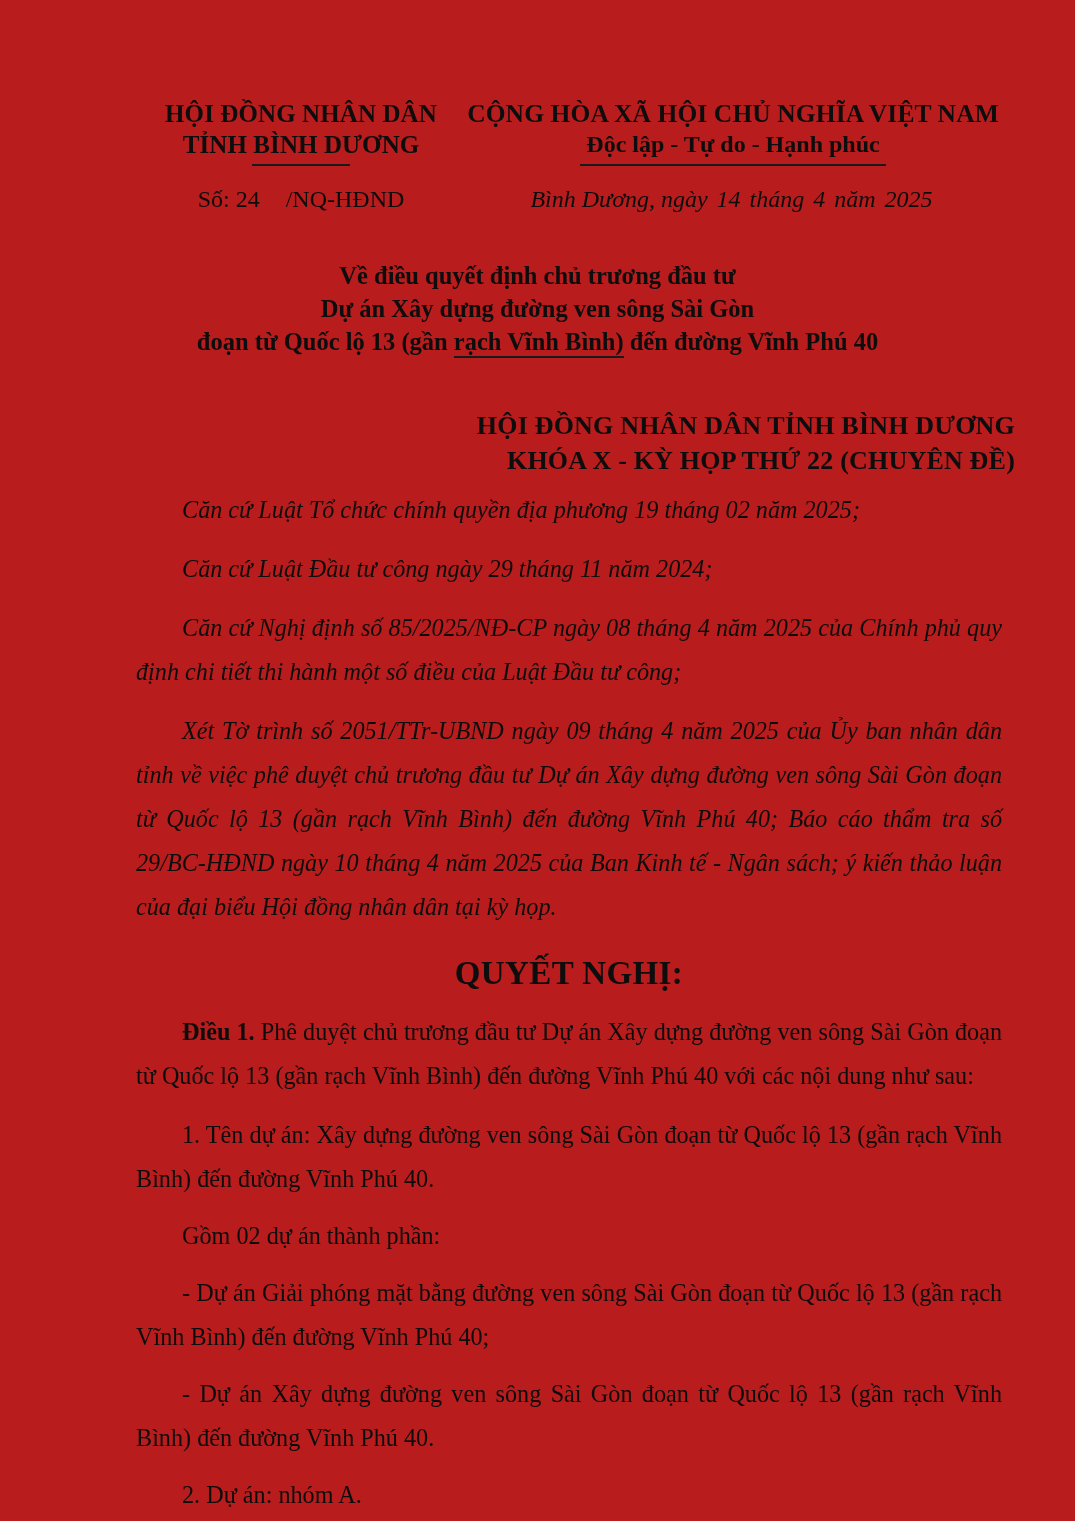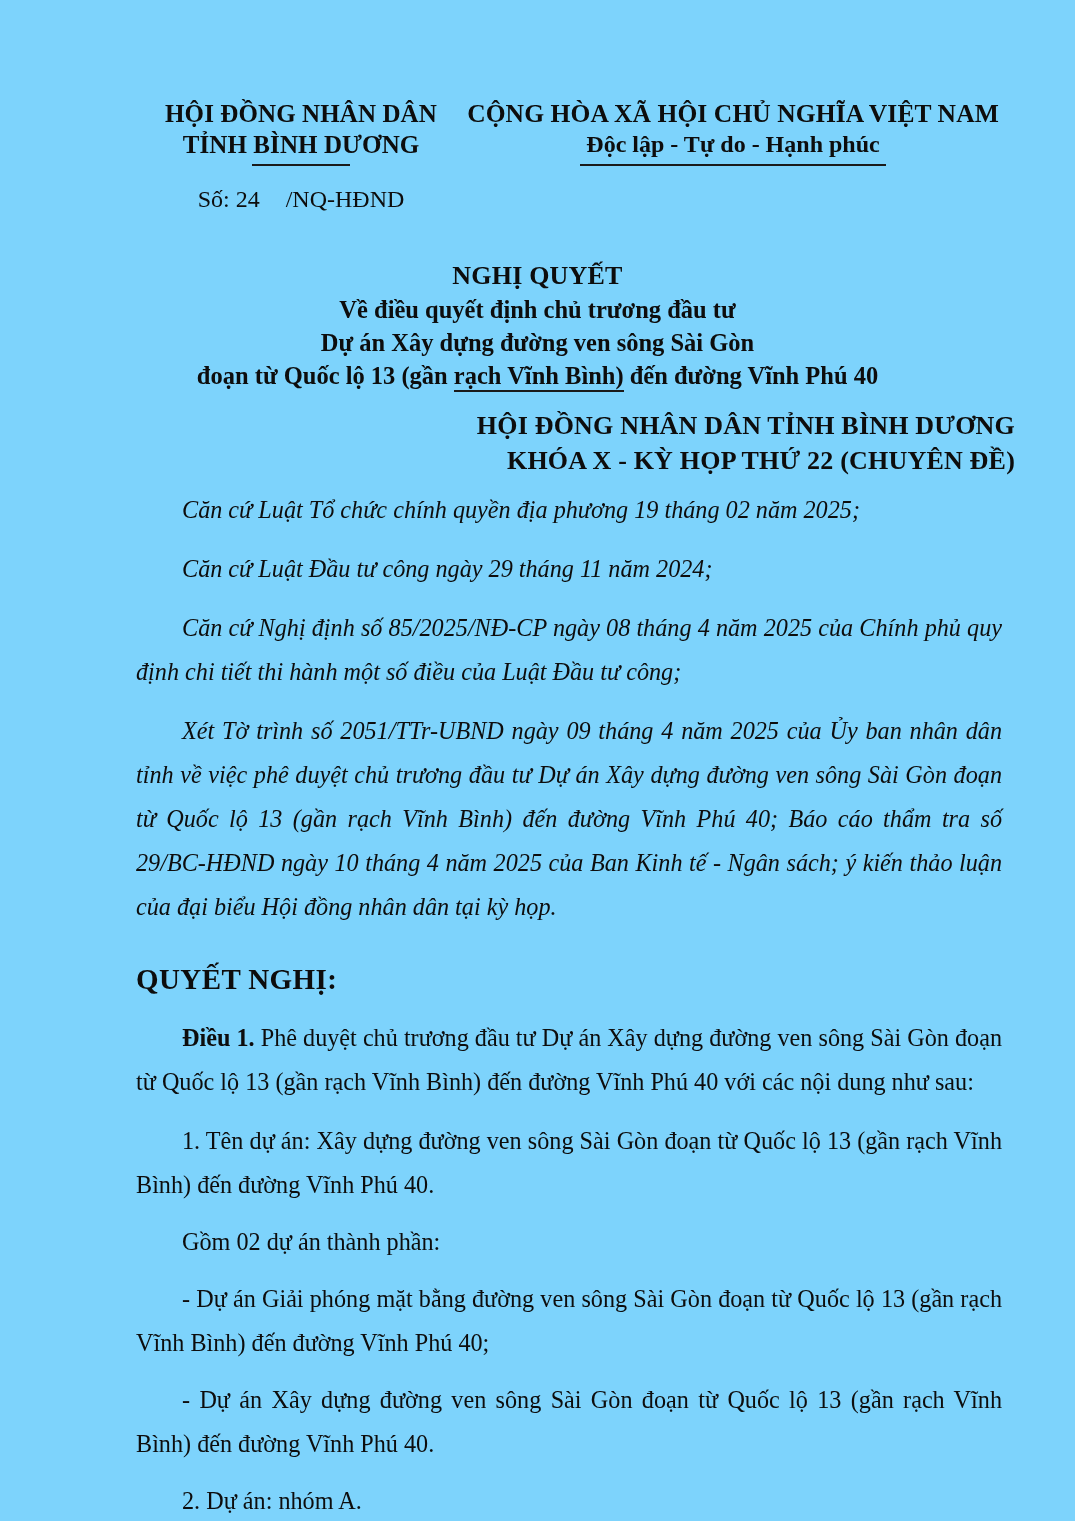--- a/index.html
+++ b/index.html
@@ -7,21 +7,21 @@
     margin: 0;
     padding: 0;
     background: #ffffff;
   }
 
   .page {
     position: relative;
     width: 1075px;
     height: 1521px;
     margin: 0 auto;
-    background: #7dd3fc;
+    background: #b91c1c;
     font-family: "Liberation Serif", "DejaVu Serif", serif;
     color: #0d0d0d;
     overflow: hidden;
   }
 
   
   .masthead {
     position: absolute;
     top: 98px;
     left: 136px;
@@ -159,27 +159,27 @@
     text-indent: 46px;
     font-size: 24.2px;
     line-height: 44px;
   }
 
   p.italic { font-style: italic; }
 
   p + p { margin-top: 15px; }
 
   .quyetnghi {
-    text-align: left;
+    text-align: center;
     text-indent: 0;
     font-weight: bold;
-    font-size: 29px;
+    font-size: 33px;
     line-height: 44px;
     letter-spacing: 0.4px;
-    margin-top: 28px;
+    margin-top: 22px;
   }
 
   .lead { font-weight: bold; }
 
   p.tight + p.tight { margin-top: 13px; }
 </style>
 </head>
 <body>
 
 <div class="page">
@@ -194,24 +194,31 @@
       <div class="nation-line">CỘNG HÒA XÃ HỘI CHỦ NGHĨA VIỆT NAM</div>
       <div class="motto-line">Độc lập - Tự do - Hạnh phúc</div>
       <div class="rule rule-right"></div>
     </div>
   </div>
 
   <div class="numrow">
     <div class="numrow-left">
       <span>Số: 24</span><span class="num-gap"></span><span>/NQ-HĐND</span>
     </div>
+    <div class="numrow-right">
+      <span>Bình Dương, ngày</span>
+      <span class="blank">14</span>
+      <span>tháng</span>
+      <span class="blank">4</span>
+      <span>năm</span>
+      <span class="blank">2025</span>
+    </div>
   </div>
 
   <div class="titleblock">
-    <div class="t-main">NGHỊ QUYẾT</div>
     <div class="t-sub">Về điều quyết định chủ trương đầu tư</div>
     <div class="t-sub">Dự án Xây dựng đường ven sông Sài Gòn</div>
     <div class="t-sub"><span>đoạn từ Quốc lộ 13 (gần </span><span class="ul">rạch Vĩnh Bình)</span><span> đến đường Vĩnh Phú 40</span></div>
   </div>
 
   <div class="council">
     <div class="c-line">HỘI ĐỒNG NHÂN DÂN TỈNH BÌNH DƯƠNG</div>
     <div class="c-line">KHÓA X - KỲ HỌP THỨ 22 (CHUYÊN ĐỀ)</div>
   </div>
 

